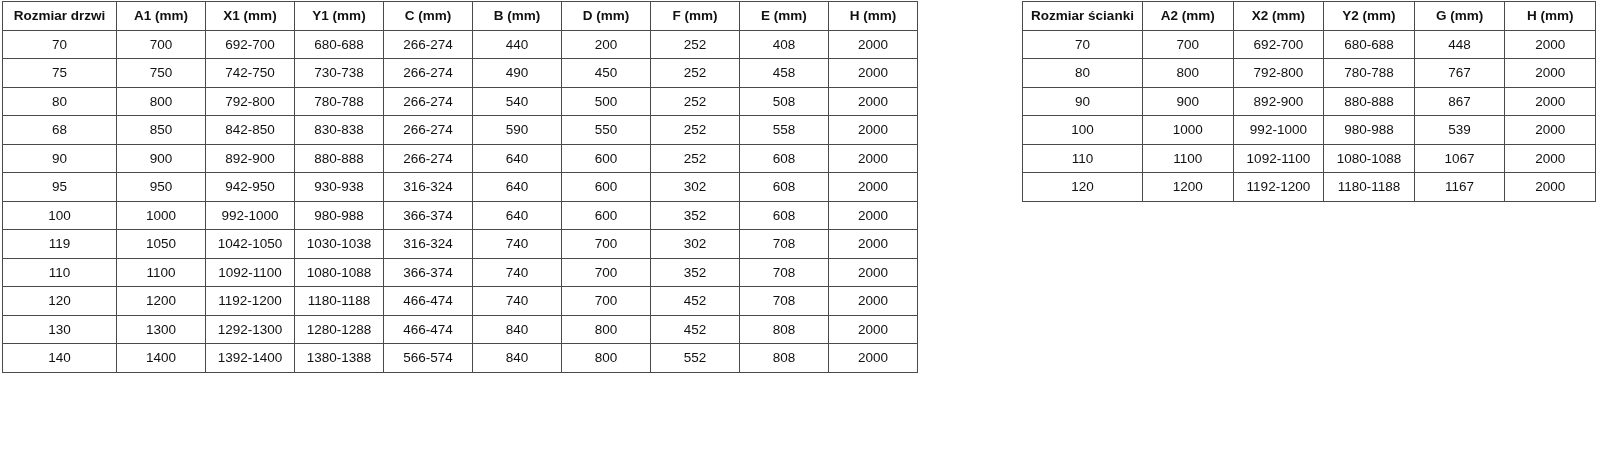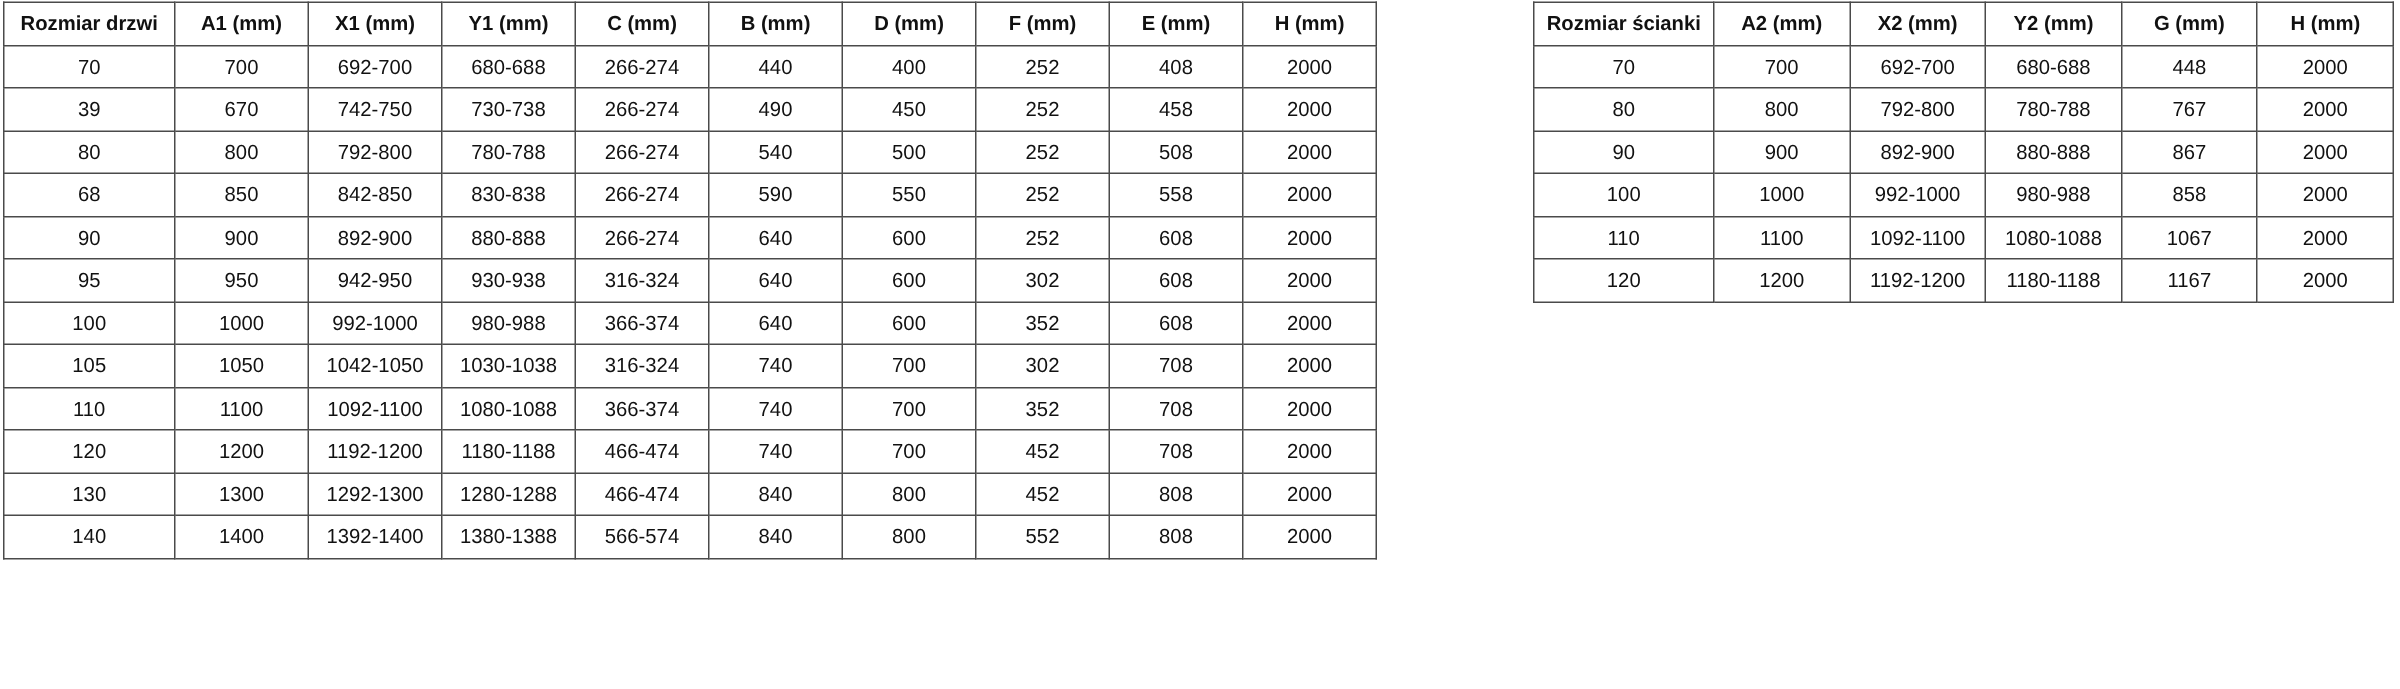--- a/index.html
+++ b/index.html
@@ -80,28 +80,28 @@
         </tr>
       </thead>
       <tbody>
         <tr>
           <td>70</td>
           <td>700</td>
           <td>692-700</td>
           <td>680-688</td>
           <td>266-274</td>
           <td>440</td>
-          <td>400</td>
+          <td>200</td>
           <td>252</td>
           <td>408</td>
           <td>2000</td>
         </tr>
         <tr>
-          <td>39</td>
-          <td>670</td>
+          <td>75</td>
+          <td>750</td>
           <td>742-750</td>
           <td>730-738</td>
           <td>266-274</td>
           <td>490</td>
           <td>450</td>
           <td>252</td>
           <td>458</td>
           <td>2000</td>
         </tr>
         <tr>
@@ -158,21 +158,21 @@
           <td>992-1000</td>
           <td>980-988</td>
           <td>366-374</td>
           <td>640</td>
           <td>600</td>
           <td>352</td>
           <td>608</td>
           <td>2000</td>
         </tr>
         <tr>
-          <td>105</td>
+          <td>119</td>
           <td>1050</td>
           <td>1042-1050</td>
           <td>1030-1038</td>
           <td>316-324</td>
           <td>740</td>
           <td>700</td>
           <td>302</td>
           <td>708</td>
           <td>2000</td>
         </tr>
@@ -269,21 +269,21 @@
           <td>892-900</td>
           <td>880-888</td>
           <td>867</td>
           <td>2000</td>
         </tr>
         <tr>
           <td>100</td>
           <td>1000</td>
           <td>992-1000</td>
           <td>980-988</td>
-          <td>858</td>
+          <td>539</td>
           <td>2000</td>
         </tr>
         <tr>
           <td>110</td>
           <td>1100</td>
           <td>1092-1100</td>
           <td>1080-1088</td>
           <td>1067</td>
           <td>2000</td>
         </tr>

